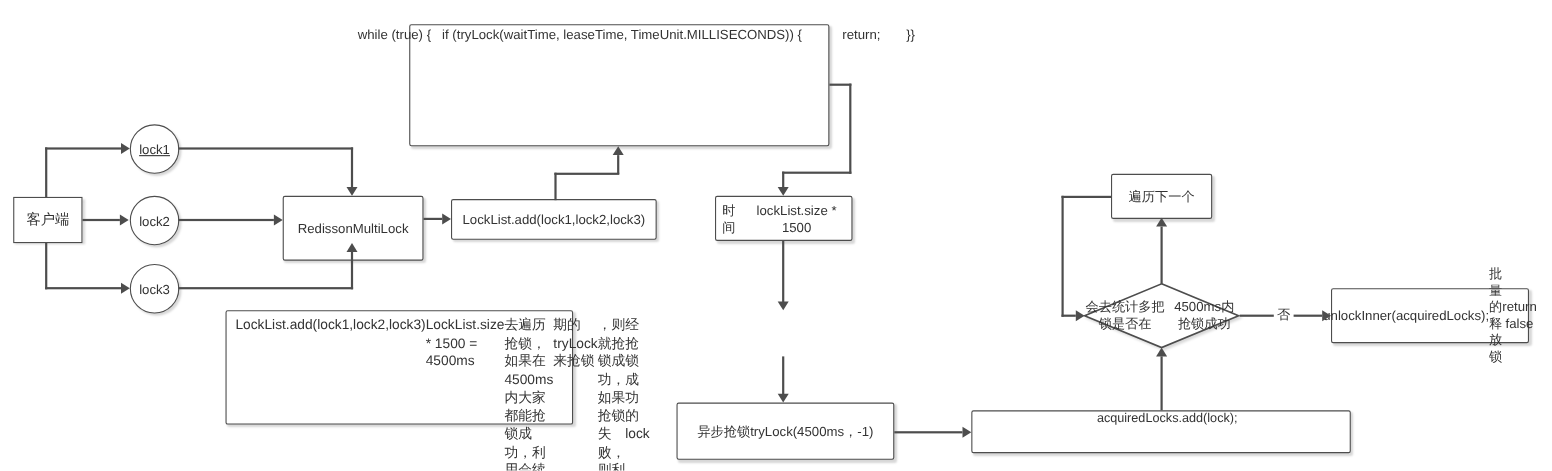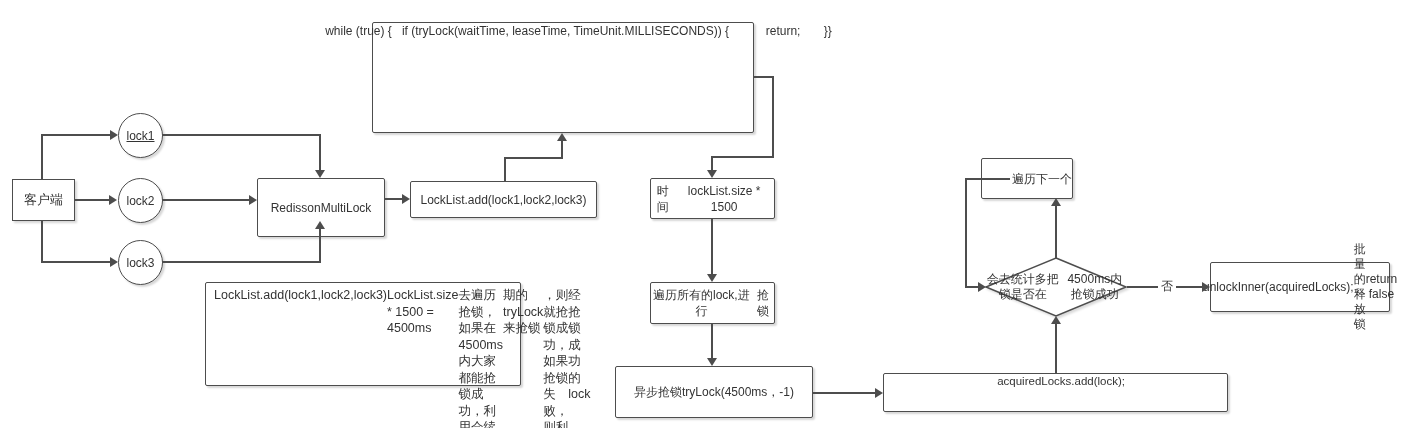--- a/index.html
+++ b/index.html
@@ -76,34 +76,30 @@
 
   <div class="box" style="left:410px;top:181px;width:187px;height:37px;">
     <span>LockList.add(lock1,lock2,lock3)</span>
   </div>
 
   <div class="box" style="left:650px;top:178px;width:125px;height:41px;">
     <div>时间</div>
     <div>lockList.size * 1500</div>
   </div>
 
-  <div class="box" style="left:650px;top:282px;width:125px;height:42px;">
-    <div>遍历所有的lock,进行</div>
-    <div>抢锁</div>
-  </div>
 
   <div class="box" style="left:615px;top:366px;width:198px;height:52px;">
     <span>异步抢锁tryLock(4500ms，-1)</span>
   </div>
 
   <div class="box leftalign" style="left:883px;top:373px;width:345px;height:39px;font-size:11.5px;line-height:15px;">
     <div> acquiredLocks.add(lock);</div>
   </div>
 
-  <div class="box" style="left:981px;top:158px;width:92px;height:41px;justify-content:flex-end;">
+  <div class="box" style="left:1010px;top:158px;width:92px;height:41px;">
     <span>遍历下一个</span>
   </div>
 
   <div class="diamond-wrap">
     <svg width="144" height="60">
       <polygon points="72,1 142,30 72,59 2,30" fill="#ffffff" stroke="#4d4d4d" stroke-width="1.5"></polygon>
     </svg>
     <div class="diamond-text">
       <div>会去统计多把锁是否在</div>
       <div>4500ms内抢锁成功</div>

